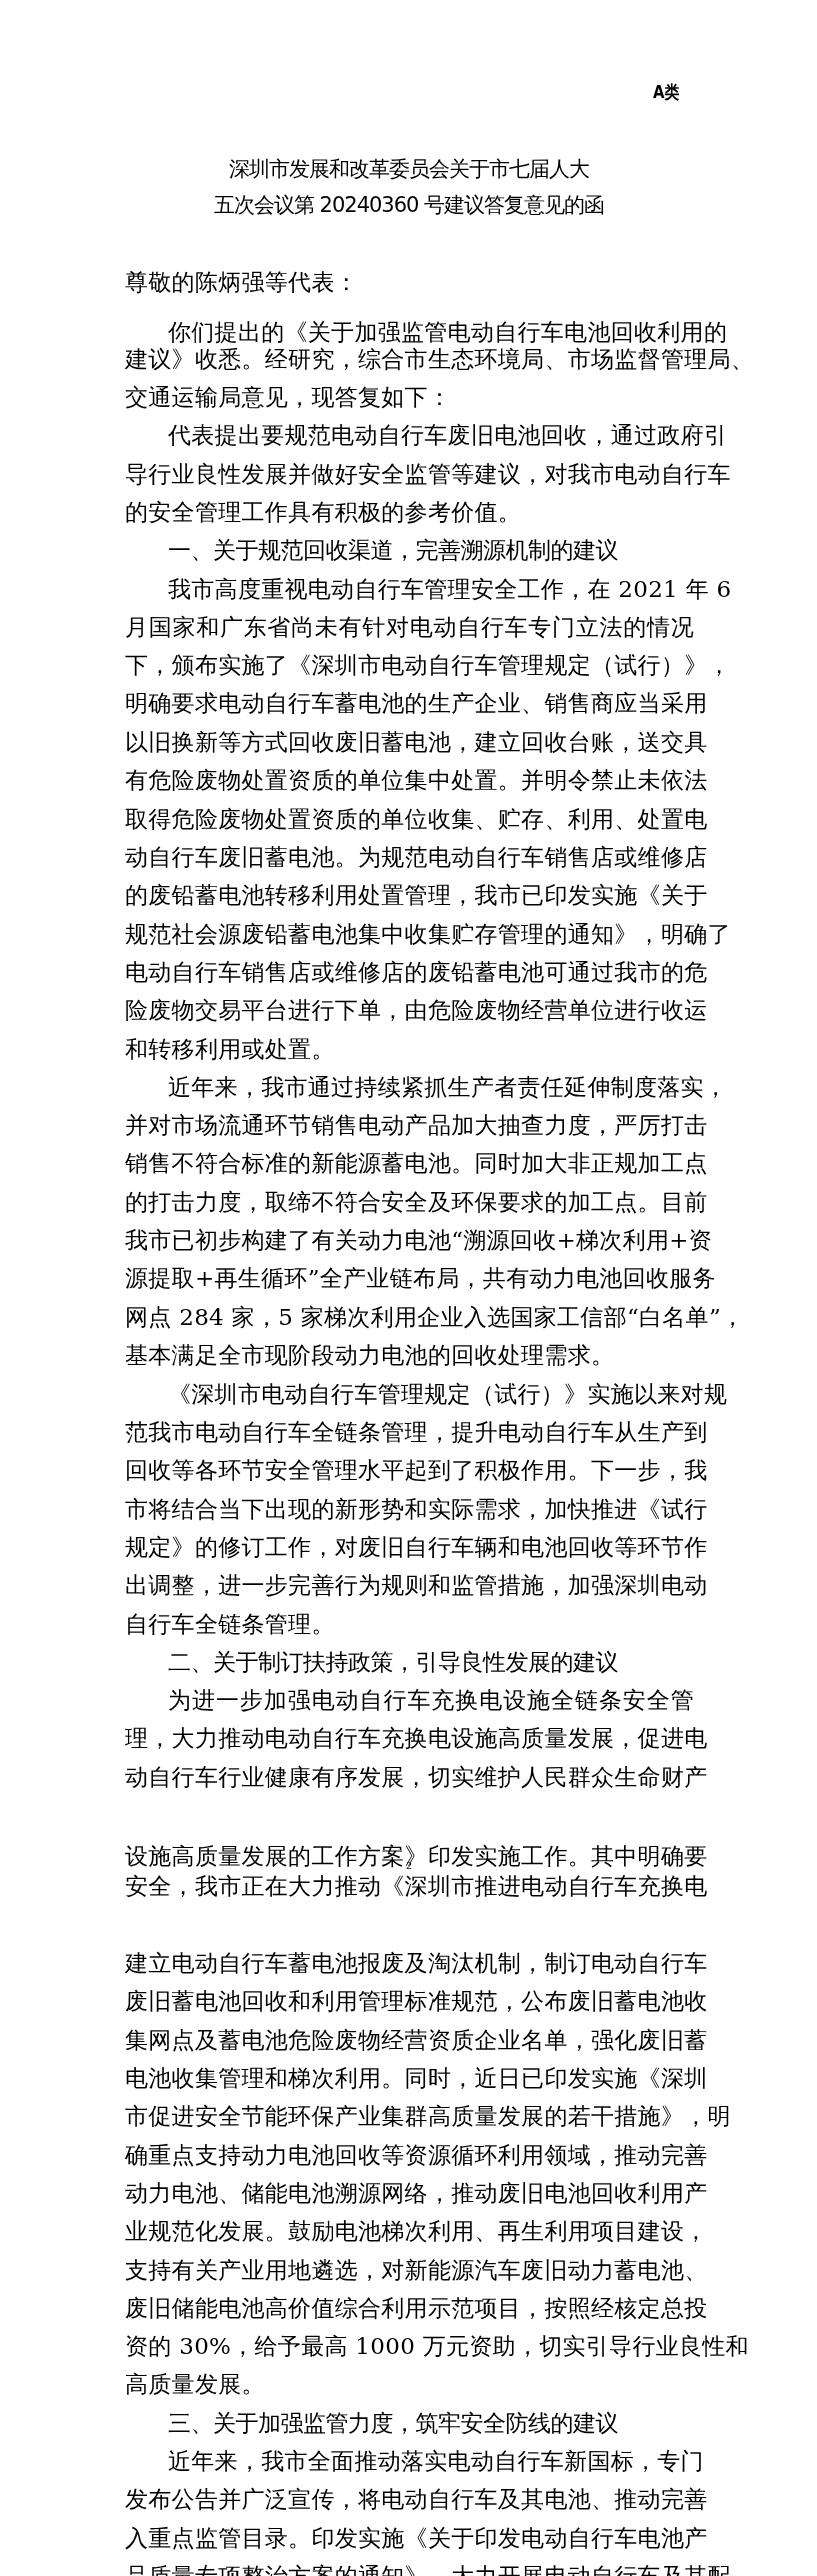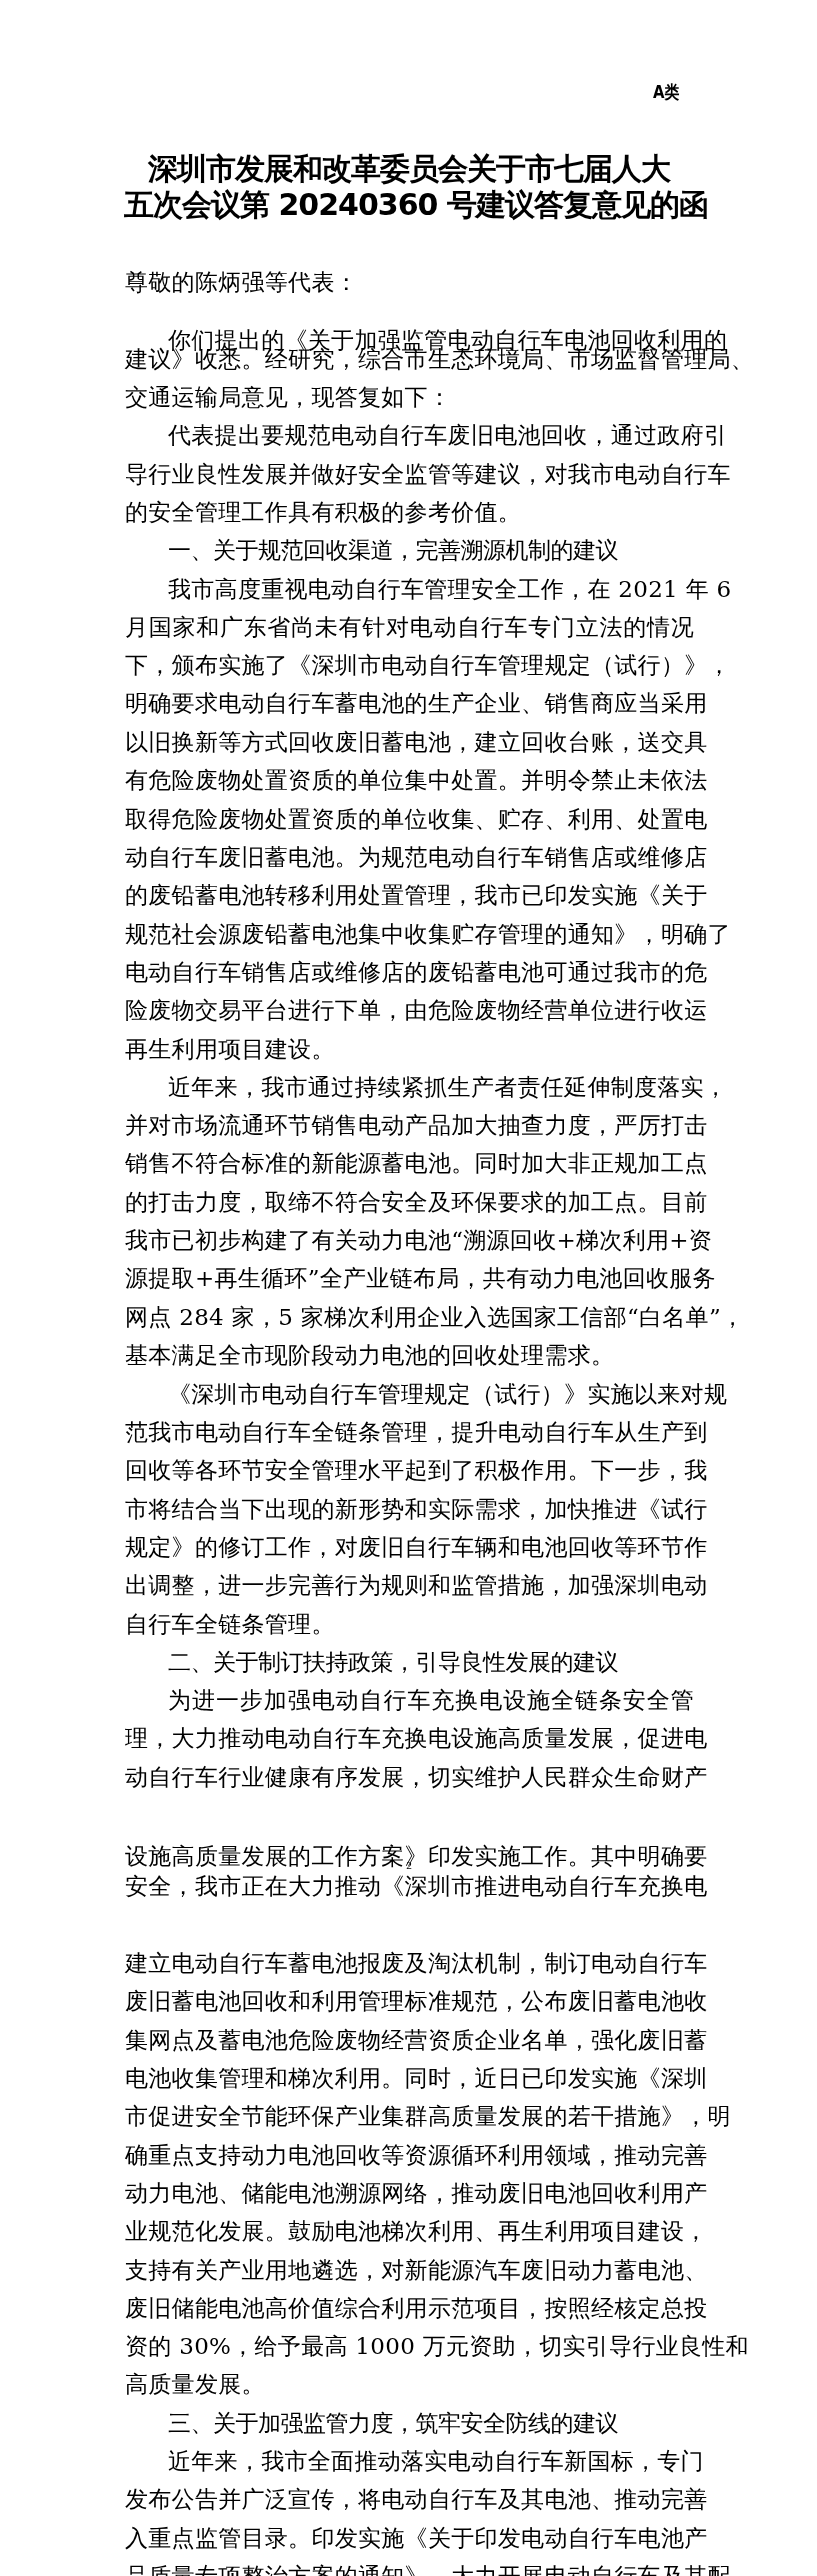--- a/index.html
+++ b/index.html
@@ -5,22 +5,22 @@
   html, body { margin: 0; padding: 0; background: #ffffff; }
   body { width: 818px; height: 3948px; position: relative; overflow: hidden; color: #000; }
   .doc { position: absolute; left: 0; top: 0; width: 818px; height: 3948px; }
   .category {
     position: absolute; left: 653px; top: 80px; height: 25px; line-height: 25px;
     font-family: "DejaVu Sans", sans-serif; font-size: 17.5px; font-weight: bold;
     transform: scaleX(0.85); transform-origin: left center; white-space: nowrap;
   }
   .title {
     position: absolute; left: 124px; width: 570px; height: 36px; line-height: 36px;
-    text-align: center; font-family: "DejaVu Sans", sans-serif; font-weight: bold;
-    font-size: 30px; white-space: nowrap; letter-spacing: -1px;
+    text-align: center; font-family: "DejaVu Sans", sans-serif; font-weight: normal;
+    font-size: 21px; white-space: nowrap; letter-spacing: -1px;
   }
   .ln {
     position: absolute; left: 125px; width: 569px; height: 25px; line-height: 25px;
     font-family: "DejaVu Serif", "Liberation Serif", serif; font-size: 23px;
     white-space: nowrap; text-align: justify; text-align-last: justify;
     letter-spacing: 0.3px;
   }
   .ln.ind { padding-left: 43px; width: 526px; }
   .ln.end { text-align-last: left; }
   .ln.hd {
@@ -36,40 +36,40 @@
 <body>
 
 <div class="doc">
 
   <div class="category" style="top:80px">A类</div>
 
   <div class="title" style="top:151px">深圳市发展和改革委员会关于市七届人大</div>
   <div class="title" style="top:187px">五次会议第 20240360 号建议答复意见的函</div>
 
   <div class="ln end" style="top:270px">尊敬的陈炳强等代表：</div>
-  <div class="ln ind" style="top:328px">你们提出的《关于加强监管电动自行车电池回收利用的</div>
+  <div class="ln ind" style="top:320px">你们提出的《关于加强监管电动自行车电池回收利用的</div>
   <div class="ln" style="top:347px">建议》收悉。经研究，综合市生态环境局、市场监督管理局、</div>
   <div class="ln end" style="top:385px">交通运输局意见，现答复如下：</div>
   <div class="ln ind" style="top:423px">代表提出要规范电动自行车废旧电池回收，通过政府引</div>
   <div class="ln" style="top:462px">导行业良性发展并做好安全监管等建议，对我市电动自行车</div>
   <div class="ln end" style="top:500px">的安全管理工作具有积极的参考价值。</div>
   <div class="ln ind hd" style="top:538px">一、关于规范回收渠道，完善溯源机制的建议</div>
   <div class="ln ind" style="top:577px">我市高度重视电动自行车管理安全工作，在 2021 年 6</div>
   <div class="ln" style="top:615px">月国家和广东省尚未有针对电动自行车专门立法的情况</div>
   <div class="ln" style="top:653px">下，颁布实施了《深圳市电动自行车管理规定（试行）》，</div>
   <div class="ln" style="top:691px">明确要求电动自行车蓄电池的生产企业、销售商应当采用</div>
   <div class="ln" style="top:730px">以旧换新等方式回收废旧蓄电池，建立回收台账，送交具</div>
   <div class="ln" style="top:768px">有危险废物处置资质的单位集中处置。并明令禁止未依法</div>
   <div class="ln" style="top:807px">取得危险废物处置资质的单位收集、贮存、利用、处置电</div>
   <div class="ln" style="top:845px">动自行车废旧蓄电池。为规范电动自行车销售店或维修店</div>
   <div class="ln" style="top:883px">的废铅蓄电池转移利用处置管理，我市已印发实施《关于</div>
   <div class="ln" style="top:922px">规范社会源废铅蓄电池集中收集贮存管理的通知》，明确了</div>
   <div class="ln" style="top:960px">电动自行车销售店或维修店的废铅蓄电池可通过我市的危</div>
   <div class="ln" style="top:998px">险废物交易平台进行下单，由危险废物经营单位进行收运</div>
-  <div class="ln end" style="top:1037px">再生利用项目建设。</div>
+  <div class="ln end" style="top:1037px">和转移利用或处置。</div>
   <div class="ln ind" style="top:1075px">近年来，我市通过持续紧抓生产者责任延伸制度落实，</div>
   <div class="ln" style="top:1113px">并对市场流通环节销售电动产品加大抽查力度，严厉打击</div>
   <div class="ln" style="top:1151px">销售不符合标准的新能源蓄电池。同时加大非正规加工点</div>
   <div class="ln" style="top:1190px">的打击力度，取缔不符合安全及环保要求的加工点。目前</div>
   <div class="ln" style="top:1228px">我市已初步构建了有关动力电池“溯源回收+梯次利用+资</div>
   <div class="ln" style="top:1266px">源提取+再生循环”全产业链布局，共有动力电池回收服务</div>
   <div class="ln" style="top:1305px">网点 284 家，5 家梯次利用企业入选国家工信部“白名单”，</div>
   <div class="ln ind" style="top:1382px">《深圳市电动自行车管理规定（试行）》实施以来对规</div>
   <div class="ln end" style="top:1343px">基本满足全市现阶段动力电池的回收处理需求。</div>
   <div class="ln" style="top:1420px">范我市电动自行车全链条管理，提升电动自行车从生产到</div>

